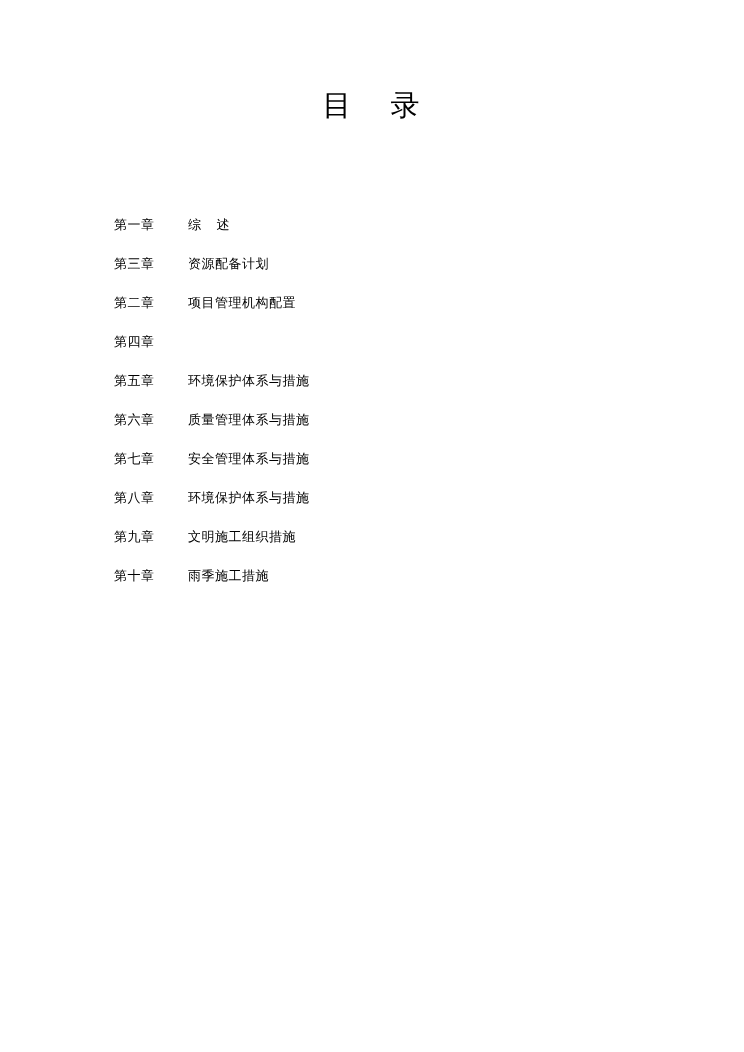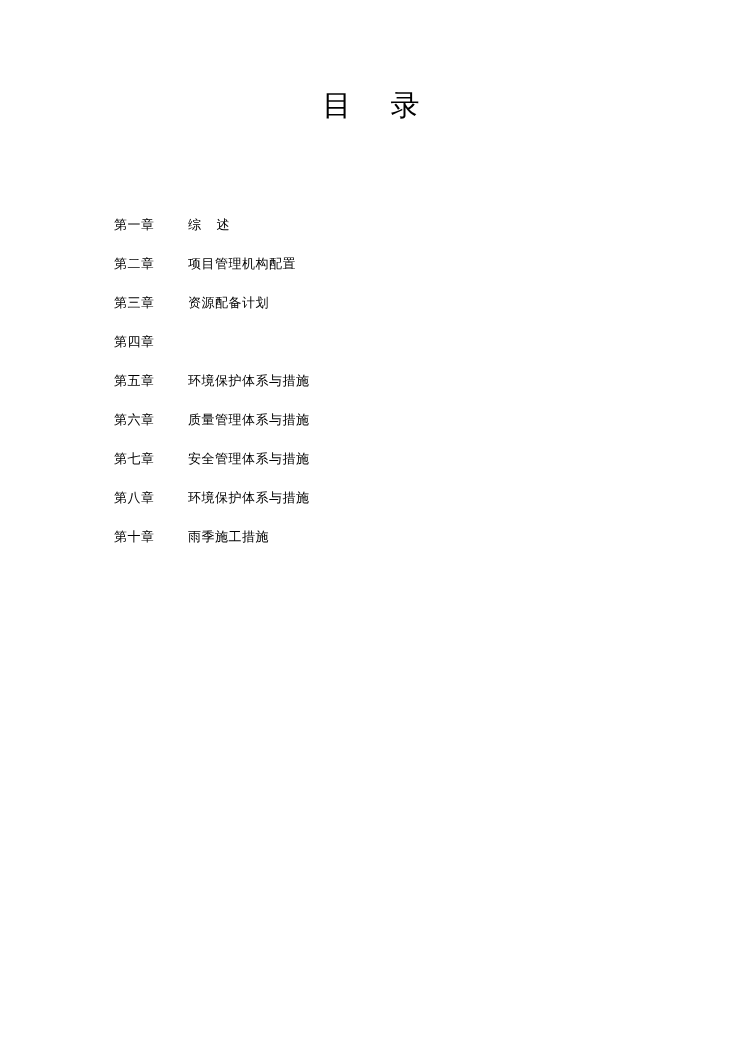--- a/index.html
+++ b/index.html
@@ -67,27 +67,27 @@
   <div class="doc-title">目    录</div>
 
   <div class="toc">
 
     <div class="toc-entry">
       <span class="toc-chapter">第一章</span>
       <span class="toc-label">综    述</span>
     </div>
 
     <div class="toc-entry">
-      <span class="toc-chapter">第二章</span>
-      <span class="toc-label">项目管理机构配置</span>
+      <span class="toc-chapter">第三章</span>
+      <span class="toc-label">资源配备计划</span>
     </div>
 
     <div class="toc-entry">
-      <span class="toc-chapter">第三章</span>
-      <span class="toc-label">资源配备计划</span>
+      <span class="toc-chapter">第二章</span>
+      <span class="toc-label">项目管理机构配置</span>
     </div>
 
     <div class="toc-entry">
       <span class="toc-chapter">第四章</span>
     </div>
 
     <div class="toc-entry">
       <span class="toc-chapter">第五章</span>
       <span class="toc-label">环境保护体系与措施</span>
     </div>
@@ -100,20 +100,24 @@
     <div class="toc-entry">
       <span class="toc-chapter">第七章</span>
       <span class="toc-label">安全管理体系与措施</span>
     </div>
 
     <div class="toc-entry">
       <span class="toc-chapter">第八章</span>
       <span class="toc-label">环境保护体系与措施</span>
     </div>
 
+    <div class="toc-entry">
+      <span class="toc-chapter">第九章</span>
+      <span class="toc-label">文明施工组织措施</span>
+    </div>
 
     <div class="toc-entry">
       <span class="toc-chapter">第十章</span>
       <span class="toc-label">雨季施工措施</span>
     </div>
 
   </div>
 </div>
 
 </body></html>

